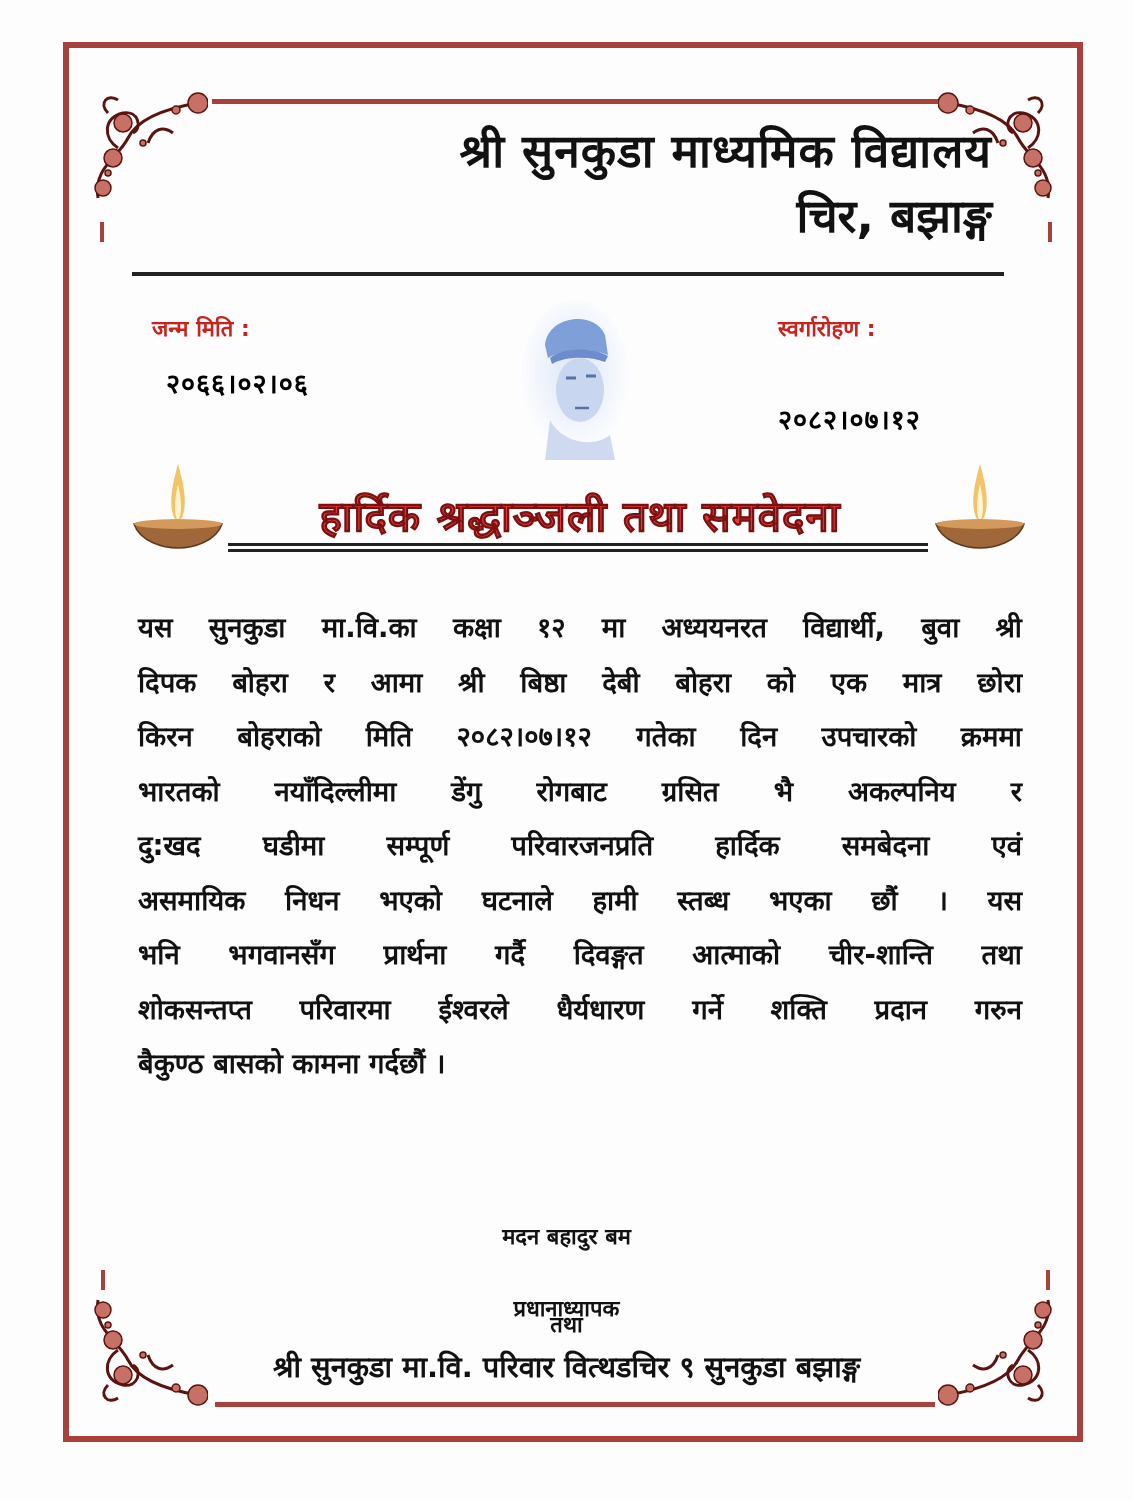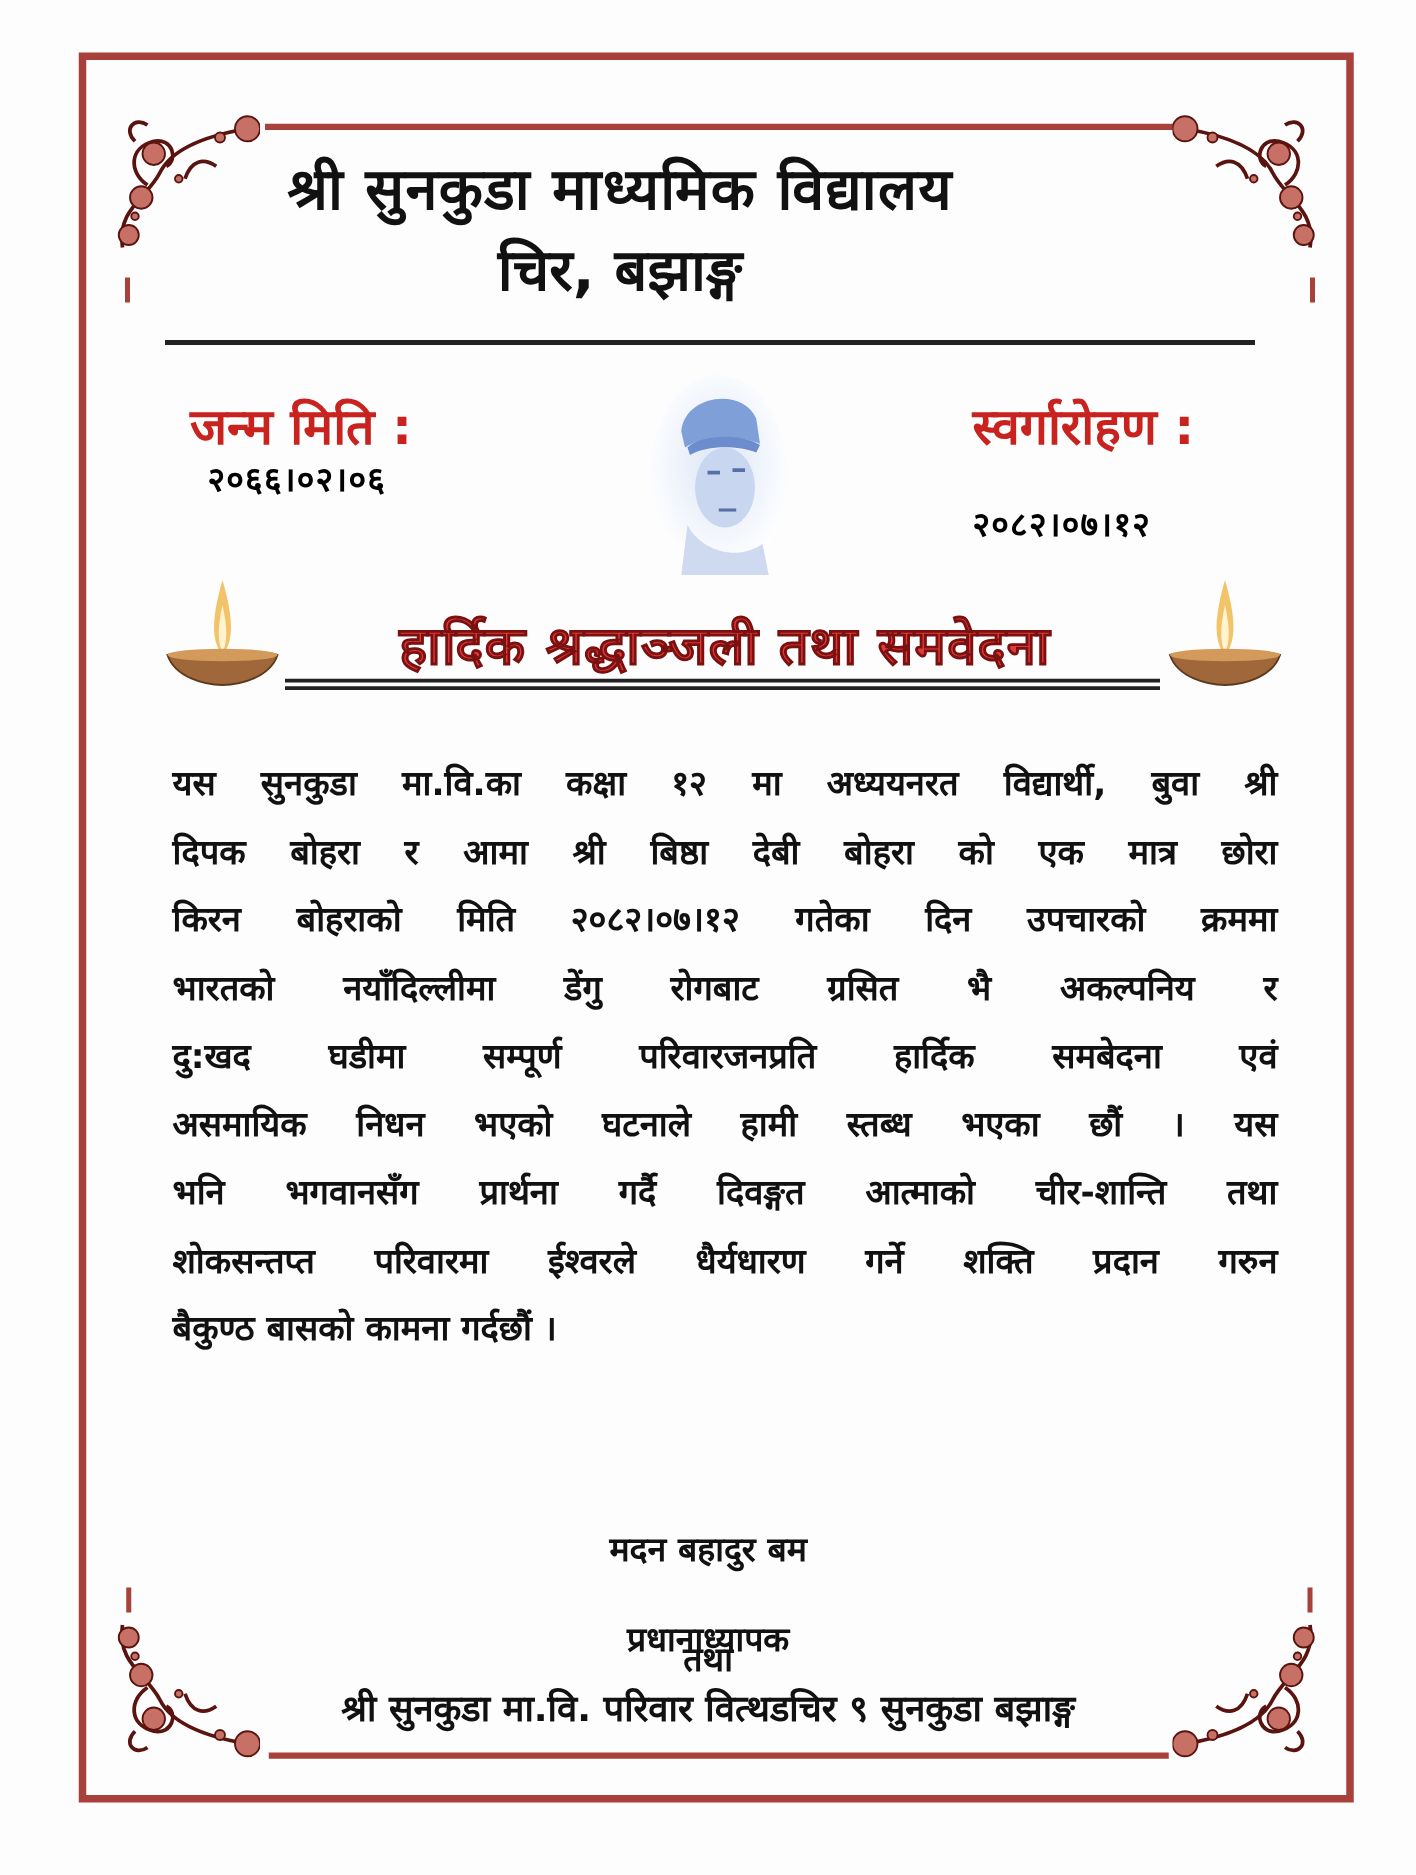--- a/index.html
+++ b/index.html
@@ -1,33 +1,33 @@
 <!DOCTYPE html>
 <html><head>
 <meta charset="utf-8">
 <style>
   html, body { margin:0; padding:0; background:#fdfdfd; }
   body { width:1133px; height:1500px; position:relative; overflow:hidden; font-family:"DejaVu Sans", sans-serif; }
   .frame-outer { position:absolute; left:63px; top:42px; width:1020px; height:1400px; border:6px solid #a8413b; box-sizing:border-box; }
   .frame-inner-line { position:absolute; background:#a8413b; }
   .corner { position:absolute; width:120px; height:120px; }
-  .title { position:absolute; left:0; width:992px; text-align:center; font-weight:bold; color:#111; }
+  .title { position:absolute; left:0; width:992px; text-align:right; font-weight:bold; color:#111; }
   .t1 { top:118px; font-size:46px; letter-spacing:1px; }
   .t2 { top:183px; font-size:46px; }
   .hr-thick { position:absolute; left:132px; width:872px; top:272px; height:4px; background:#222; }
-  .date-label { position:absolute; color:#c8231e; font-weight:bold; font-size:40px; }
+  .date-label { position:absolute; color:#c8231e; font-weight:bold; font-size:22px; }
   .date-value { position:absolute; color:#000000; font-weight:bold; font-size:27px; letter-spacing:1px; }
   .photo { position:absolute; left:520px; top:300px; width:110px; height:160px; }
   .heading { position:absolute; left:230px; width:700px; top:486px; text-align:center; font-size:42px; font-weight:bold; color:#e23a3a; -webkit-text-stroke:1px #7a1010; letter-spacing:1px; }
   .hd-line { position:absolute; left:228px; width:700px; height:3px; background:#222; }
   .lamp { position:absolute; width:96px; height:90px; }
   .body-text { position:absolute; left:138px; top:600px; width:884px; font-size:27.5px; line-height:54.5px; color:#111; font-weight:bold; text-align:justify; text-align-last:justify; }
   .body-text span { display:block; }
   .body-text span.last { text-align-last:left; }
-  .sig { position:absolute; left:0; width:1133px; text-align:center; color:#111; font-weight:bold; font-size:27px; }
+  .sig { position:absolute; left:0; width:1133px; text-align:center; color:#111; font-weight:bold; font-size:22px; }
   .sig.big { font-size:29px; }
 </style>
 </head>
 <body>
 
 <div class="frame-outer"></div>
 
 <div class="frame-inner-line" style="left:212px; top:99px; width:730px; height:5px;"></div>
 
 <div class="frame-inner-line" style="left:215px; top:1402px; width:720px; height:5px;"></div>

